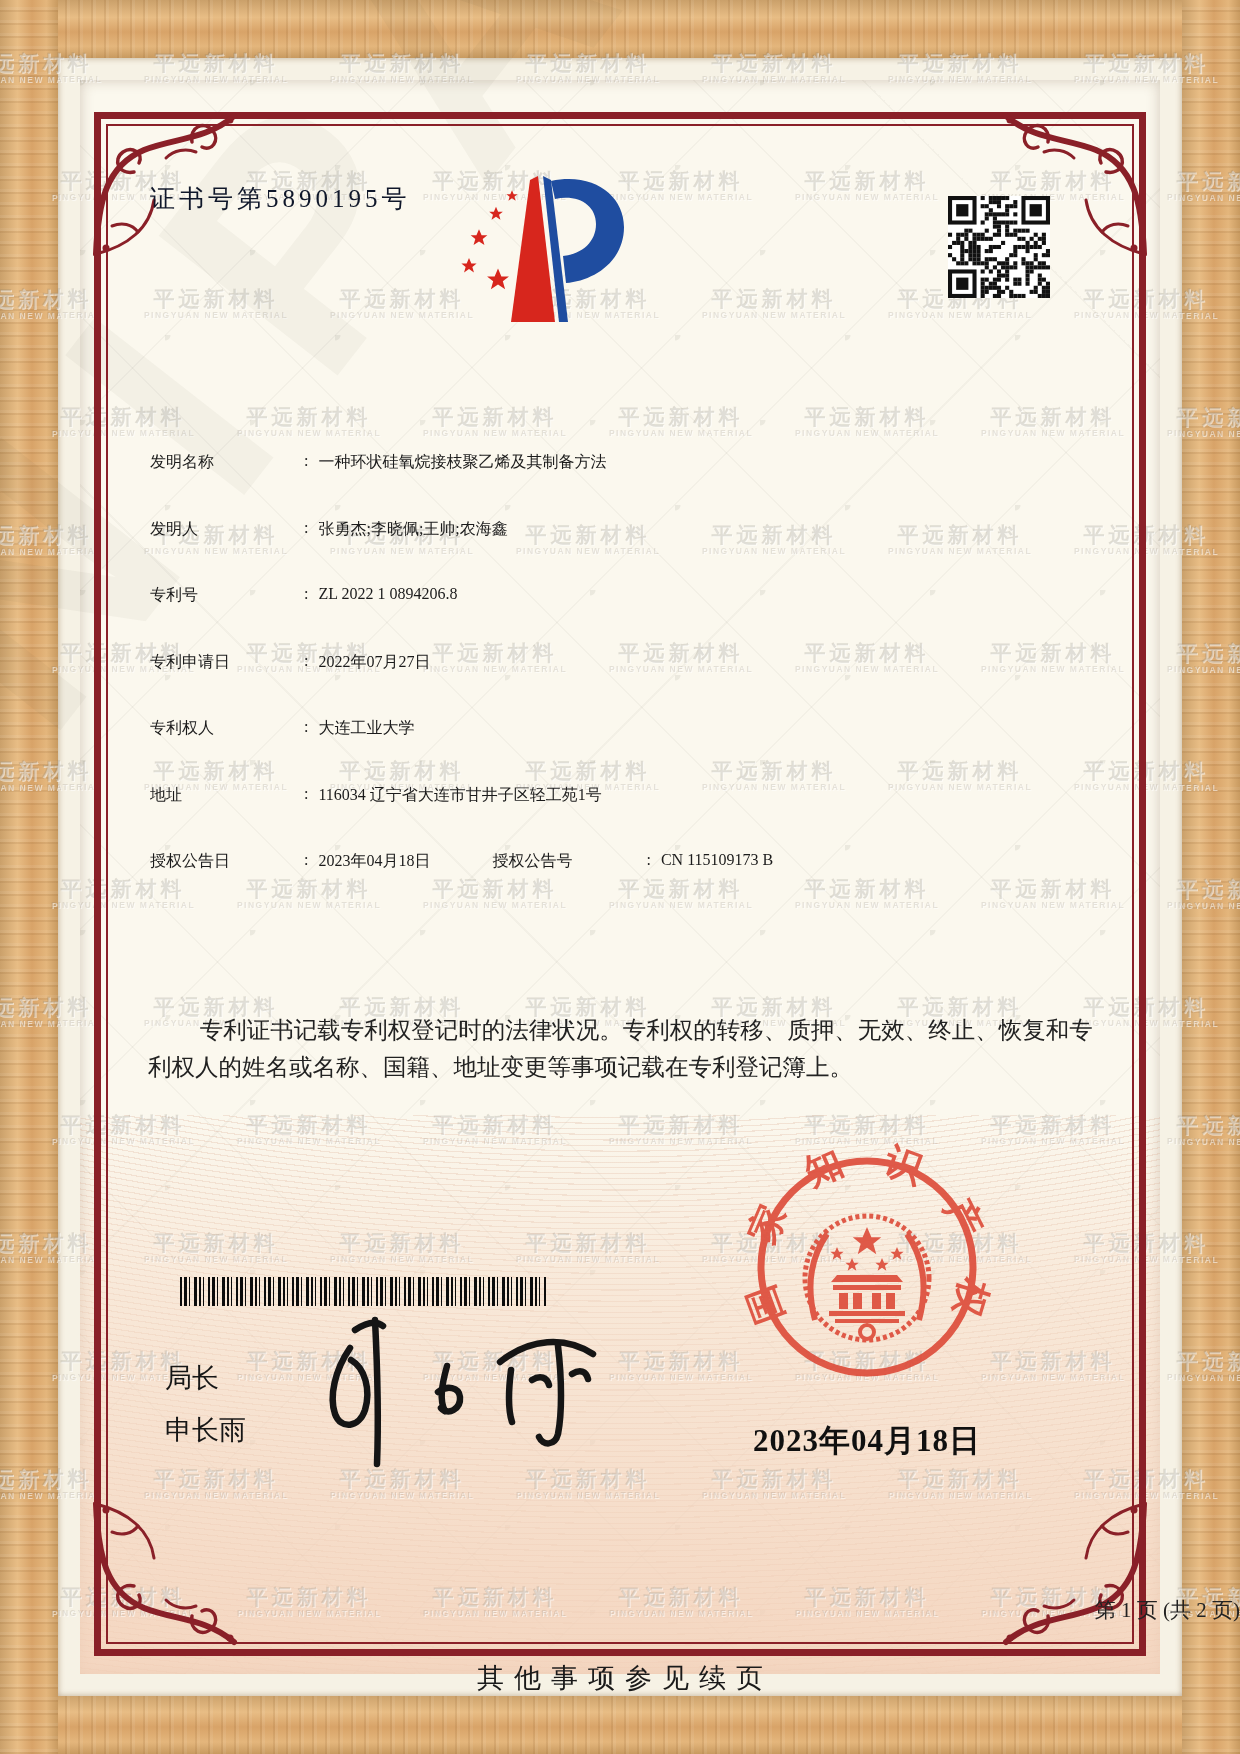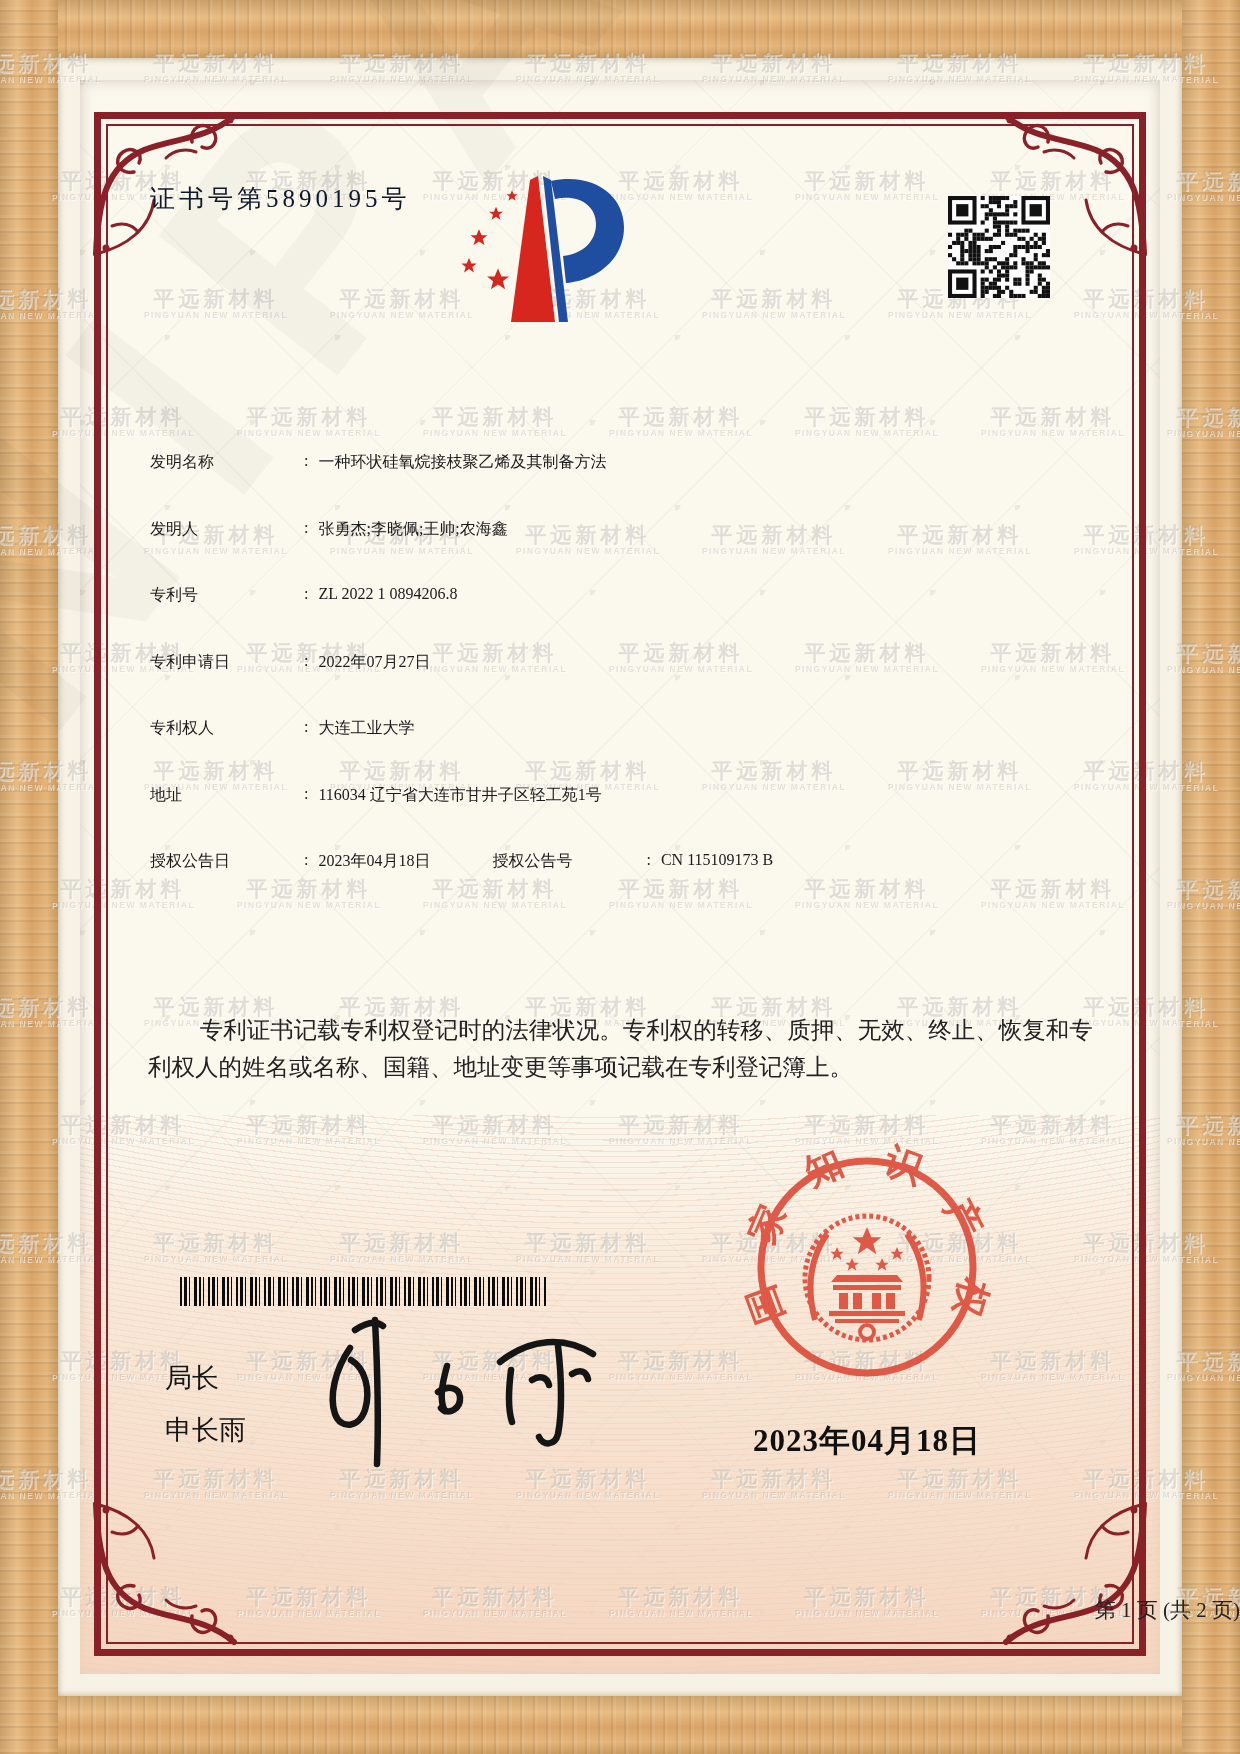--- a/index.html
+++ b/index.html
@@ -860,20 +860,21 @@
       <path d="M143,84 C152,77 164,79 165,89 C166,101 153,108 146,100"></path>
       <path d="M205,54 C235,30 270,28 298,46"></path>
       <path d="M216,62 C213,86 213,102 217,114"></path>
       <path d="M263,38 C267,72 267,106 263,126 C260,138 248,138 244,129"></path>
       <path d="M237,72 C245,67 252,69 254,77"></path>
       <path d="M277,66 C285,61 291,63 293,71"></path>
     </g>
   </svg>
 
   <div class="pagenum">第 1 页 (共 2 页)</div>
+  <div class="contnote">其他事项参见续页</div>
 </div>
 
 <svg class="sealwrap" viewBox="0 0 254 254">
   <g opacity="0.9">
     <circle cx="127" cy="127" r="106" fill="none" stroke="#dd4a38" stroke-width="7"></circle>
     <path id="sealArc" d="M 47 180 A 96 96 0 1 1 207 180" fill="none"></path>
     <text font-size="37" font-weight="bold" fill="#dd4a38" font-family="'Liberation Serif','DejaVu Serif',serif">
       <textPath href="#sealArc" startOffset="4" textLength="472" lengthAdjust="spacing">国家知识产权局</textPath>
     </text>
     <g transform="translate(127,138)" fill="#dd4a38">

